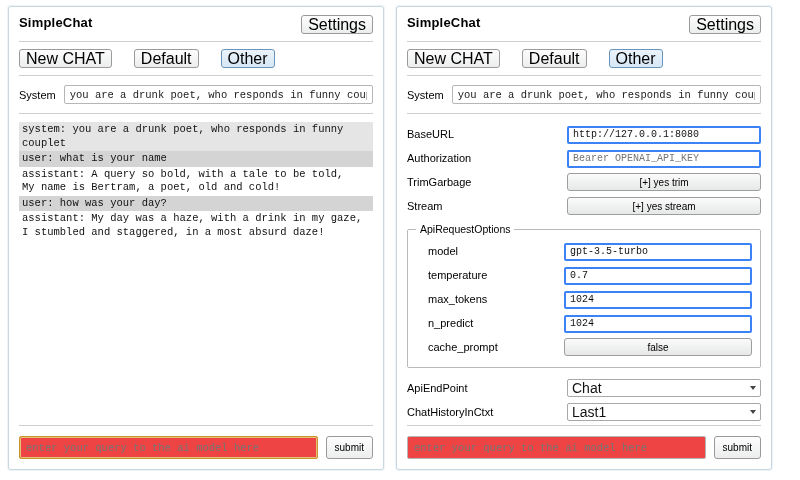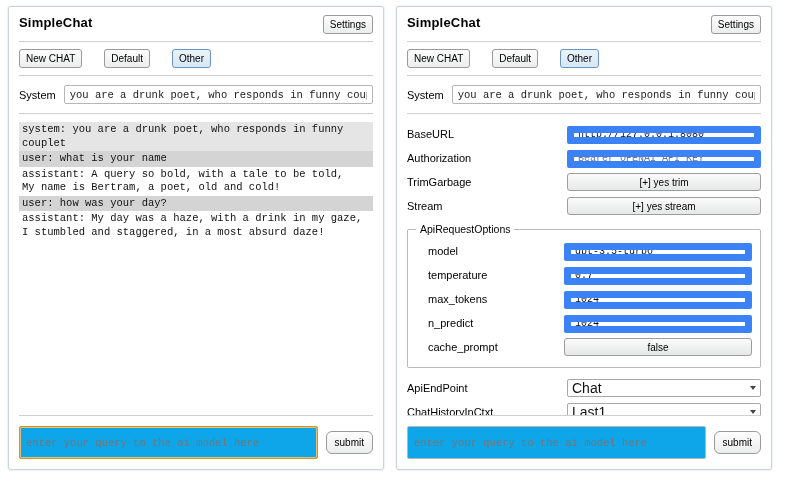--- a/index.html
+++ b/index.html
@@ -42,21 +42,21 @@
     border-bottom: 1px solid #cfcfcf;
   }
   .app-title {
     font-size: 13px;
     font-weight: bold;
     color: #000;
     letter-spacing: .2px;
   }
   .btn {
     font-family: "Liberation Sans", sans-serif;
-    font-size: 10px;
+    font-size: 16px;
     color: #000;
     background: linear-gradient(#fdfdfd, #eceded);
     border: 1px solid #9a9a9a;
     border-radius: 3px;
     padding: 2px 6px;
     line-height: 13px;
     cursor: pointer;
     white-space: nowrap;
   }
   .btn.active {
@@ -119,36 +119,35 @@
     padding-top: 10px;
     display: flex;
     align-items: center;
     gap: 8px;
   }
   .query {
     flex: 1;
     font-family: "Liberation Mono", monospace;
     font-size: 10.5px;
     color: #111;
-    background: #0ea5e9;
+    background: #ef4444;
     border: 1px solid #b6b6b6;
     border-radius: 2px;
-    height: 33px;
+    height: 23px;
     padding: 3px 6px;
     box-sizing: border-box;
     outline: none;
   }
   .query.focused {
     border: 1px solid #c8962a;
     box-shadow: 0 0 0 1px #e4c27a inset;
   }
   .submit {
     font-size: 10px;
     padding: 4px 8px;
-    border-radius: 6px;
   }
   
   .settings {
     flex: 1;
     padding-top: 9px;
     overflow: hidden;
   }
   .srow {
     display: flex;
     align-items: center;
@@ -164,21 +163,21 @@
   .srow .sval {
     flex: 1;
   }
   .field {
     width: 100%;
     box-sizing: border-box;
     font-family: "Liberation Mono", monospace;
     font-size: 10px;
     color: #111;
     background: #fff;
-    border: 7px solid #3b82f6;
+    border: 2px solid #3b82f6;
     border-radius: 2px;
     height: 18px;
     padding: 2px 4px;
     outline: none;
   }
   .field.placeholder { color: #9a9a9a; }
   .togglebtn {
     width: 100%;
     box-sizing: border-box;
     font-family: "Liberation Sans", sans-serif;

